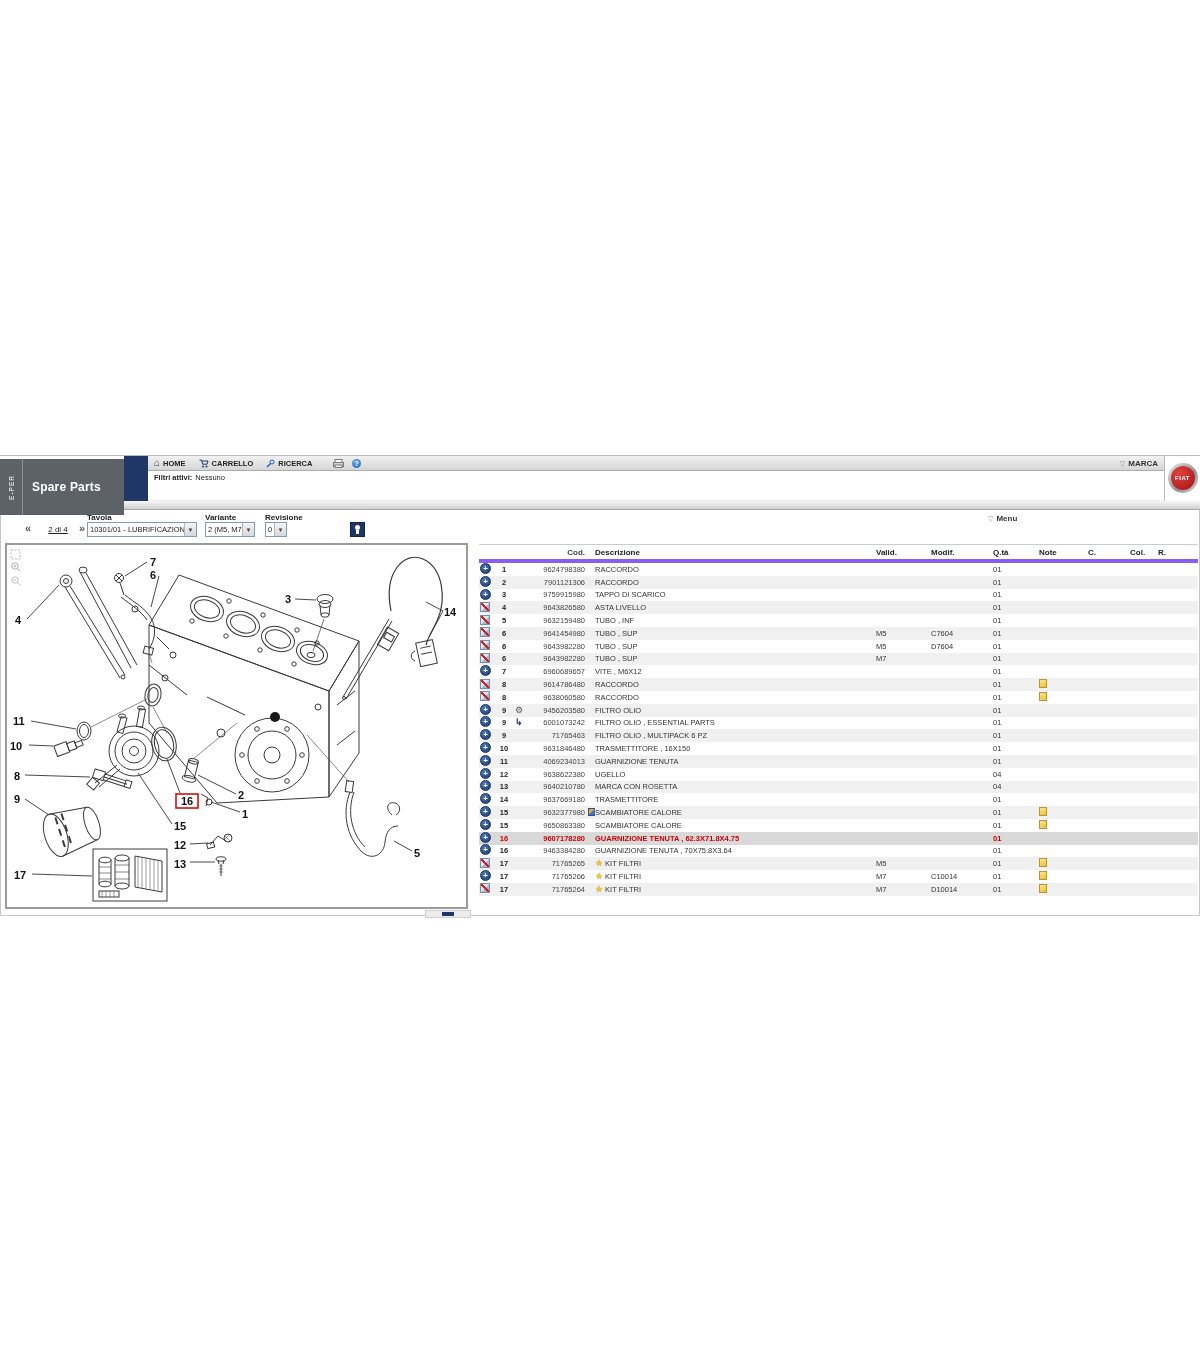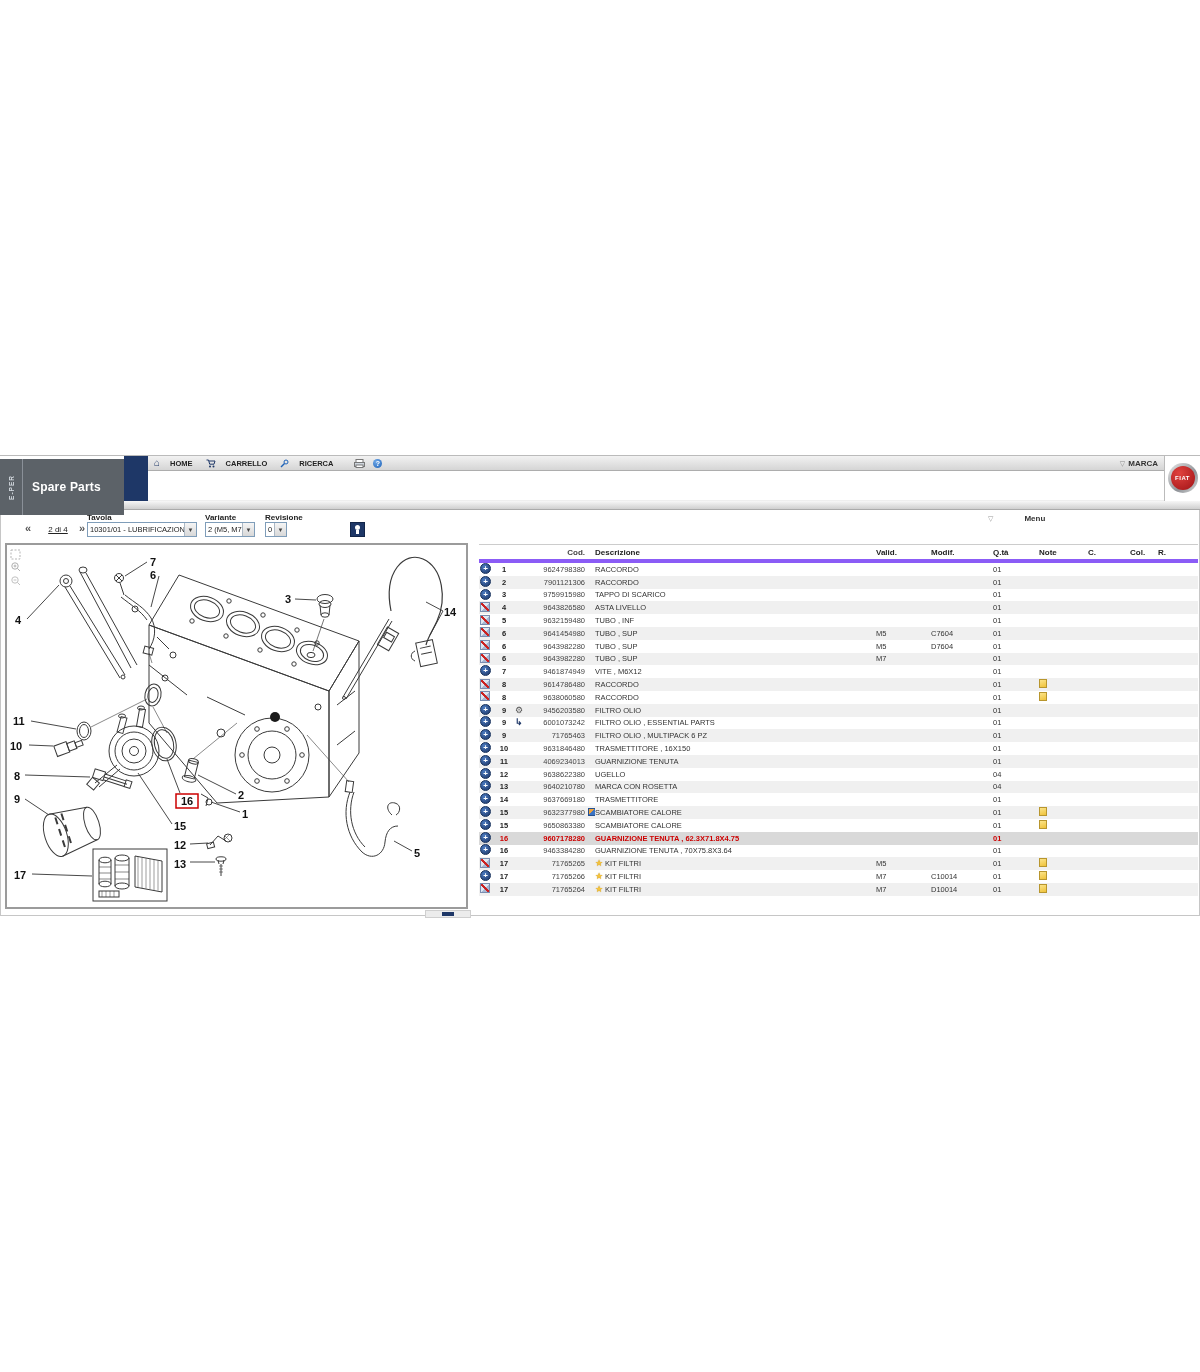--- a/index.html
+++ b/index.html
@@ -10,21 +10,21 @@
   
   .topbar{position:relative;height:45px;background:#fff;border-top:1px solid #bbb;box-sizing:border-box;}
   .brand{position:absolute;left:0;top:3px;width:124px;height:56px;background:#5c6268;display:flex;align-items:center;}
   .brand-strip{width:22px;height:100%;display:flex;align-items:center;justify-content:center;border-right:1px solid #8a9098;}
   .brand-vert{writing-mode:vertical-rl;transform:rotate(180deg);font-size:6.5px;font-weight:bold;letter-spacing:1px;color:#d7dde3;}
   .brand-title{color:#fff;font-weight:bold;font-size:12px;margin-left:9px;letter-spacing:.2px;}
   .brand-navy{position:absolute;left:124px;top:0;width:24px;height:45px;background:#1e3767;}
   .nav-stack{position:absolute;left:148px;right:36px;top:0;}
   .navrow{height:15px;background:linear-gradient(#f2f2f2,#d5d5d5);border-bottom:1px solid #adadad;display:flex;align-items:center;padding-left:6px;box-sizing:border-box;position:relative;}
   .navitem{display:flex;align-items:center;margin-right:13px;cursor:pointer;}
-  .navitem .lbl{font-size:7.5px;font-weight:bold;color:#222;margin-left:10px;}
+  .navitem .lbl{font-size:7.5px;font-weight:bold;color:#222;margin-left:3px;}
   .houseglyph{font-size:10px;line-height:8px;color:#1e3767;font-weight:bold;}
   .helpdot{width:9px;height:9px;border-radius:50%;background:radial-gradient(circle at 35% 30%,#6fa8e8,#1d62b8);color:#fff;font-size:7px;font-weight:bold;text-align:center;line-height:9px;margin-left:8px;}
   .printer{margin-left:8px;}
   .marca{position:absolute;right:6px;top:0;height:15px;display:flex;align-items:center;}
   .marca .tri{font-size:7px;color:#8a8a8a;margin-right:3px;}
   .marca .lbl{font-size:8px;font-weight:bold;color:#333;}
   .crumbrow{height:13px;line-height:13px;font-size:7.5px;color:#222;padding-left:6px;border-bottom:1px solid #ddd;background:#fff;white-space:nowrap;overflow:hidden;}
   .filtrow{height:13px;line-height:13px;font-size:7.5px;color:#222;padding-left:6px;background:#fff;}
   .filtrow b{margin-right:3px;}
   .fiatbox{position:absolute;right:0;top:0;width:36px;height:45px;background:#fff;border-left:1px solid #bbb;box-sizing:border-box;}
@@ -42,21 +42,21 @@
   .toolbar{position:relative;height:29px;}
   .tb-lbl{position:absolute;top:3px;font-size:8px;font-weight:bold;color:#222;}
   .pager-prev,.pager-next{position:absolute;top:13px;font-size:11px;font-weight:bold;color:#555;cursor:pointer;line-height:11px;}
   .pager-cur{position:absolute;top:15px;font-size:8px;color:#222;text-decoration:underline;}
   .sel{position:absolute;top:12px;height:15px;background:#fff;border:1px solid #7f9db9;box-sizing:border-box;display:flex;align-items:center;font-size:7.5px;color:#222;cursor:pointer;}
   .sel .txt{flex:1;padding:0 2px;white-space:nowrap;overflow:hidden;}
   .sel .arr{width:11px;align-self:stretch;background:linear-gradient(#f5f5f5,#d8d8d8);border-left:1px solid #adb9c5;font-size:6px;color:#444;display:flex;align-items:center;justify-content:center;}
   .pinbtn{position:absolute;left:349px;top:12px;width:15px;height:15px;background:#1e3767;border:1px solid #122549;box-sizing:border-box;cursor:pointer;}
   .pinbtn .bulb{width:5px;height:5px;border-radius:50%;background:#fff;margin:2px auto 0;}
   .pinbtn .stem{width:3px;height:4px;background:#fff;margin:0 auto;}
-  .menu{position:absolute;left:987px;top:4px;display:flex;align-items:center;cursor:pointer;gap:28px;}
+  .menu{position:absolute;left:987px;top:4px;display:flex;align-items:center;cursor:pointer;}
   .menu .tri{font-size:7px;color:#999;margin-right:3px;}
   .menu .lbl{font-size:8px;font-weight:bold;color:#333;}
 
   
   .main{position:relative;height:376px;}
   .dpanel{position:absolute;left:4px;top:4px;width:459px;height:362px;border:2px solid #9b9b9b;background:#fff;}
   svg text{font-family:"Liberation Sans",sans-serif;}
   .splitter{position:absolute;left:424px;top:371px;width:46px;height:8px;background:#ececec;border:1px solid #cfcfcf;box-sizing:border-box;cursor:pointer;}
   .splitter .hdl{width:12px;height:4px;background:#1e3767;margin:1px auto;}
 
@@ -121,20 +121,21 @@
             <rect x="2" y="0.5" width="7" height="3" fill="#fff" stroke="#777"></rect>
             <rect x="0.5" y="3.5" width="10" height="4" fill="#cfd6de" stroke="#777"></rect>
             <rect x="2" y="6" width="7" height="2.5" fill="#fff" stroke="#777"></rect>
           </svg>
         <span class="helpdot">?</span>
         <span class="marca">
           <span class="tri">▽</span>
           <span class="lbl">MARCA</span>
         </span>
       </div>
+      <div class="filtrow"><b>Filtri attivi:</b><span>Nessuno</span></div>
     </div>
 
     <div class="fiatbox">
       <div class="fiatring">
         <div class="fiatred">
             <span>FIAT</span>
           </div>
       </div>
     </div>
   </div>
@@ -592,21 +593,21 @@
               <div class="cell">01</div>
               <div class="cell"></div>
               <div class="cell"></div>
               <div class="cell"></div>
               <div class="cell"></div>
             </div>
             <div class="trow">
               <div class="cell"><span class="ic-zoom"></span></div>
               <div class="cell num">7</div>
               <div class="cell"></div>
-              <div class="cell code">9461874949</div>
+              <div class="cell code">6960689657</div>
               <div class="cell"></div>
               <div class="cell descwrap">
                 <span>VITE , M6X12</span>
               </div>
               <div class="cell"></div>
               <div class="cell"></div>
               <div class="cell">01</div>
               <div class="cell"></div>
               <div class="cell"></div>
               <div class="cell"></div>

